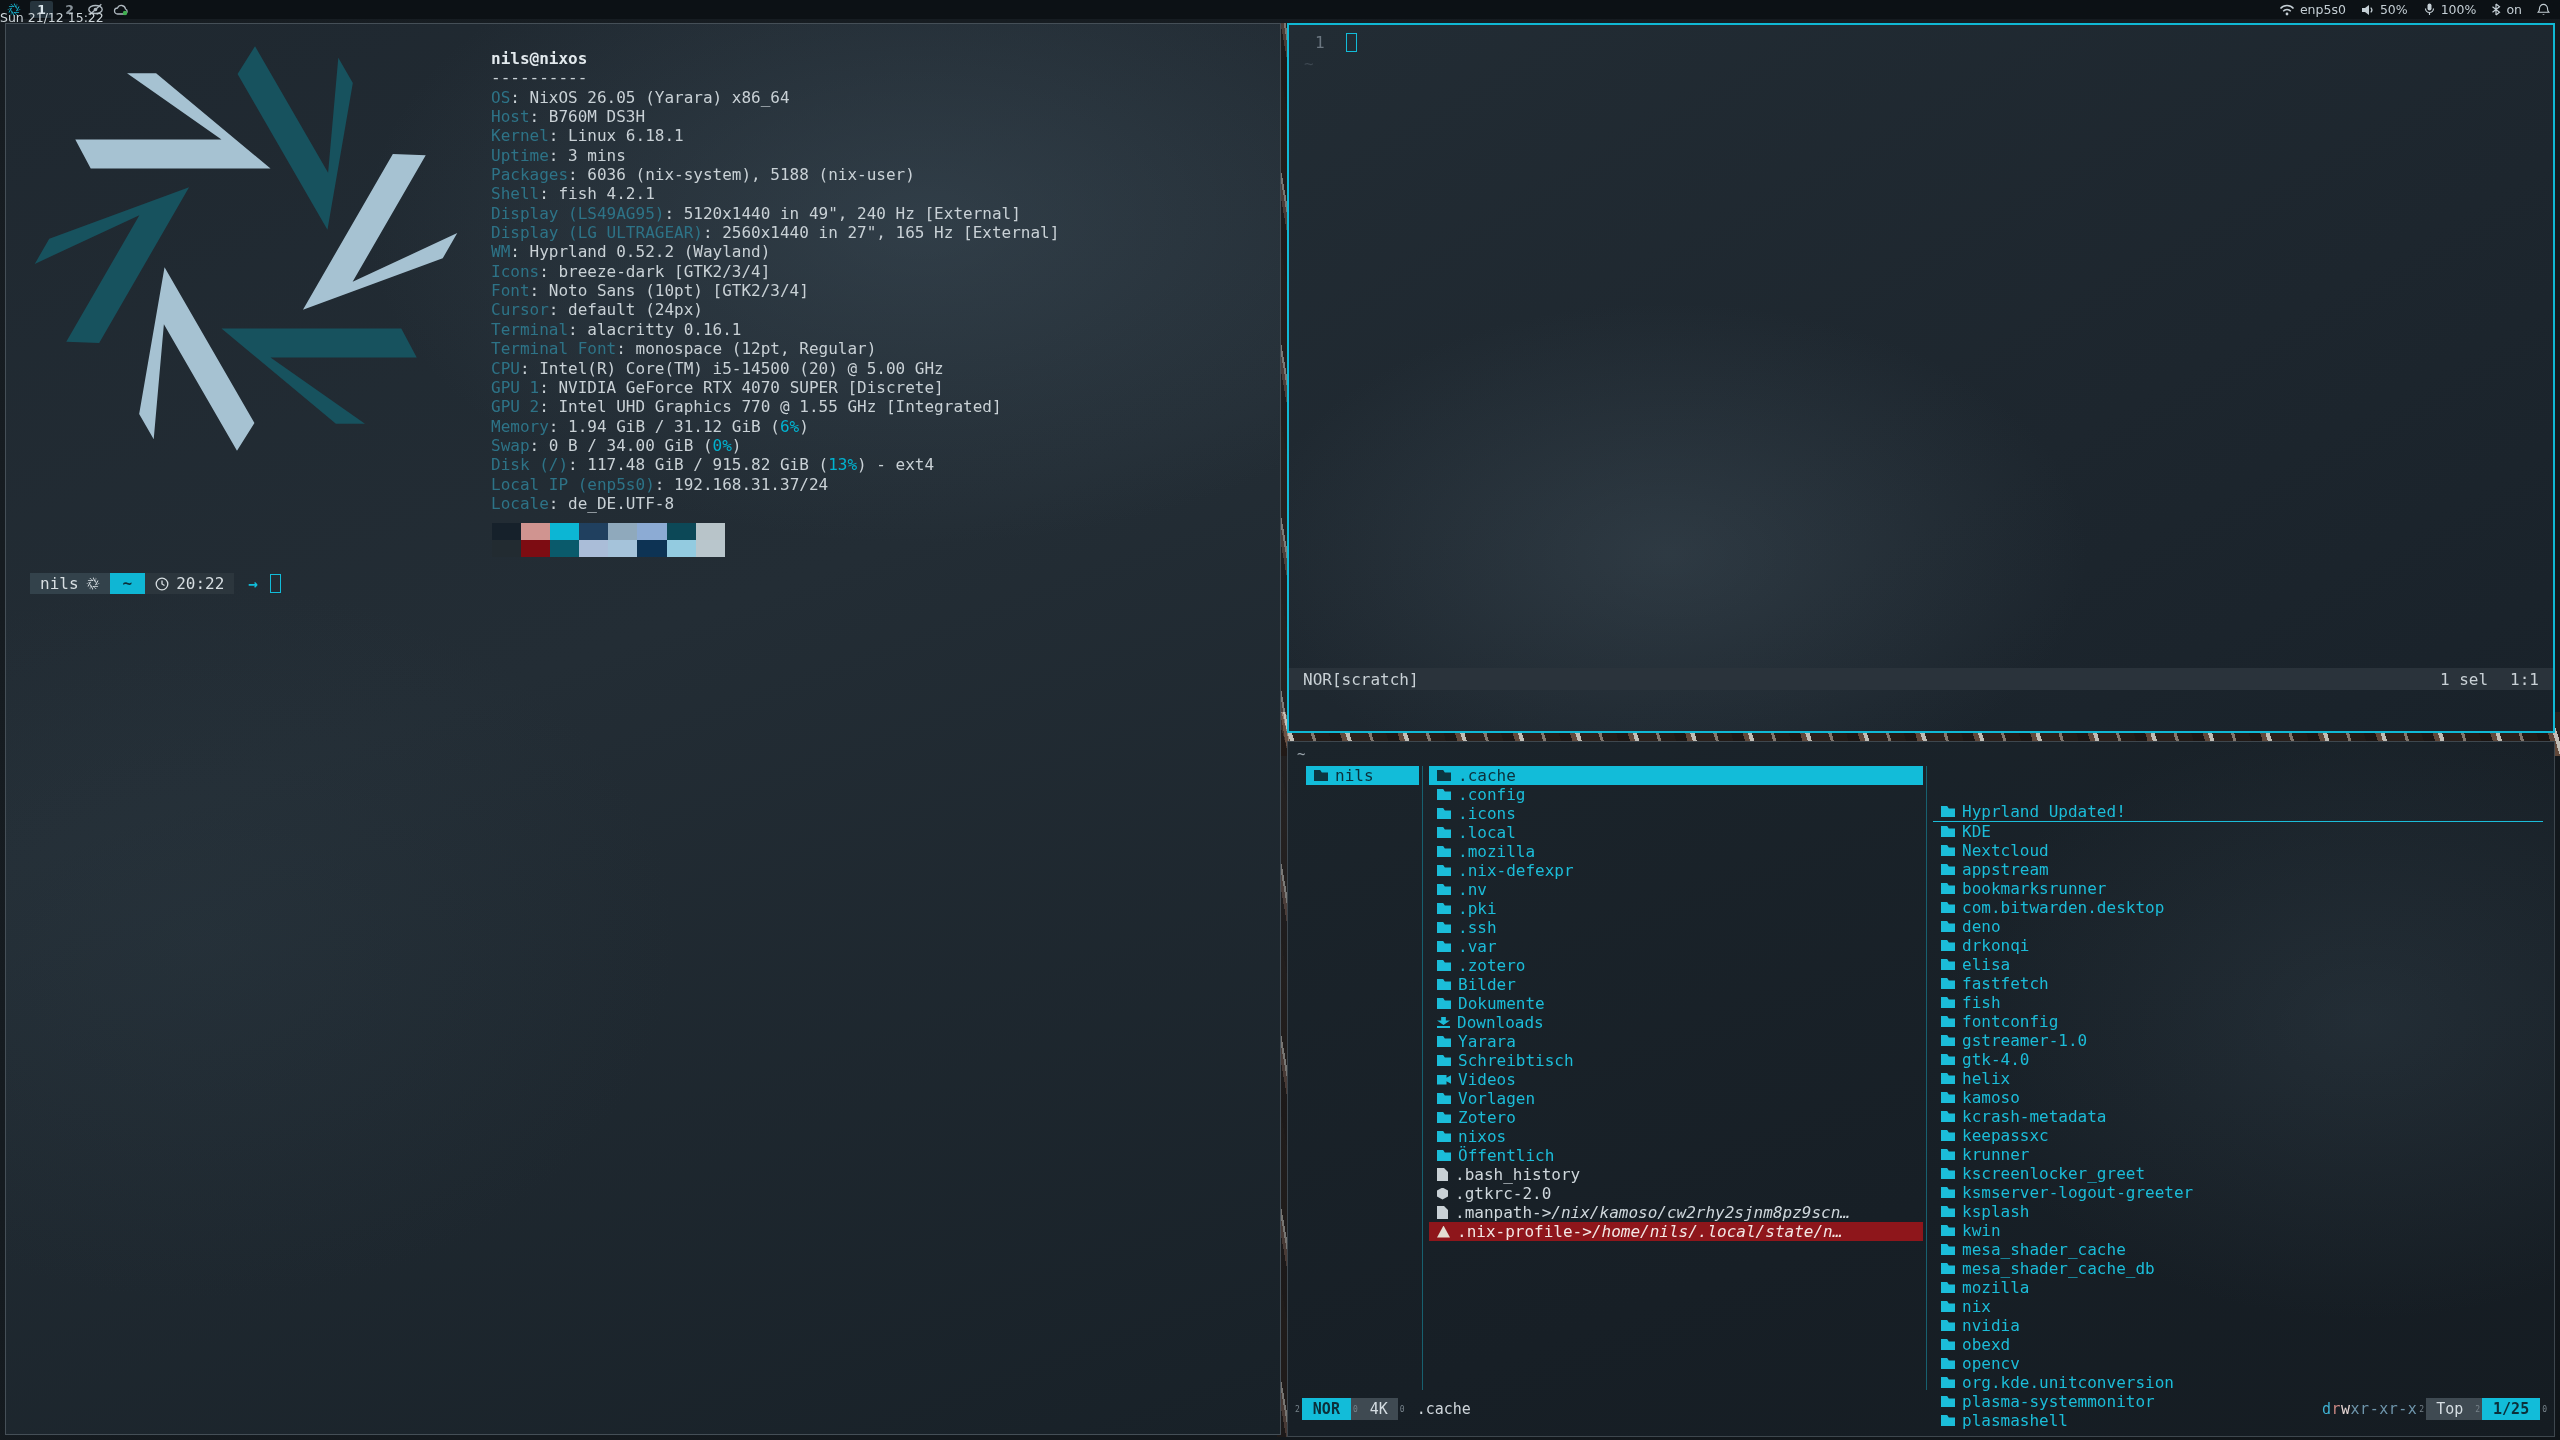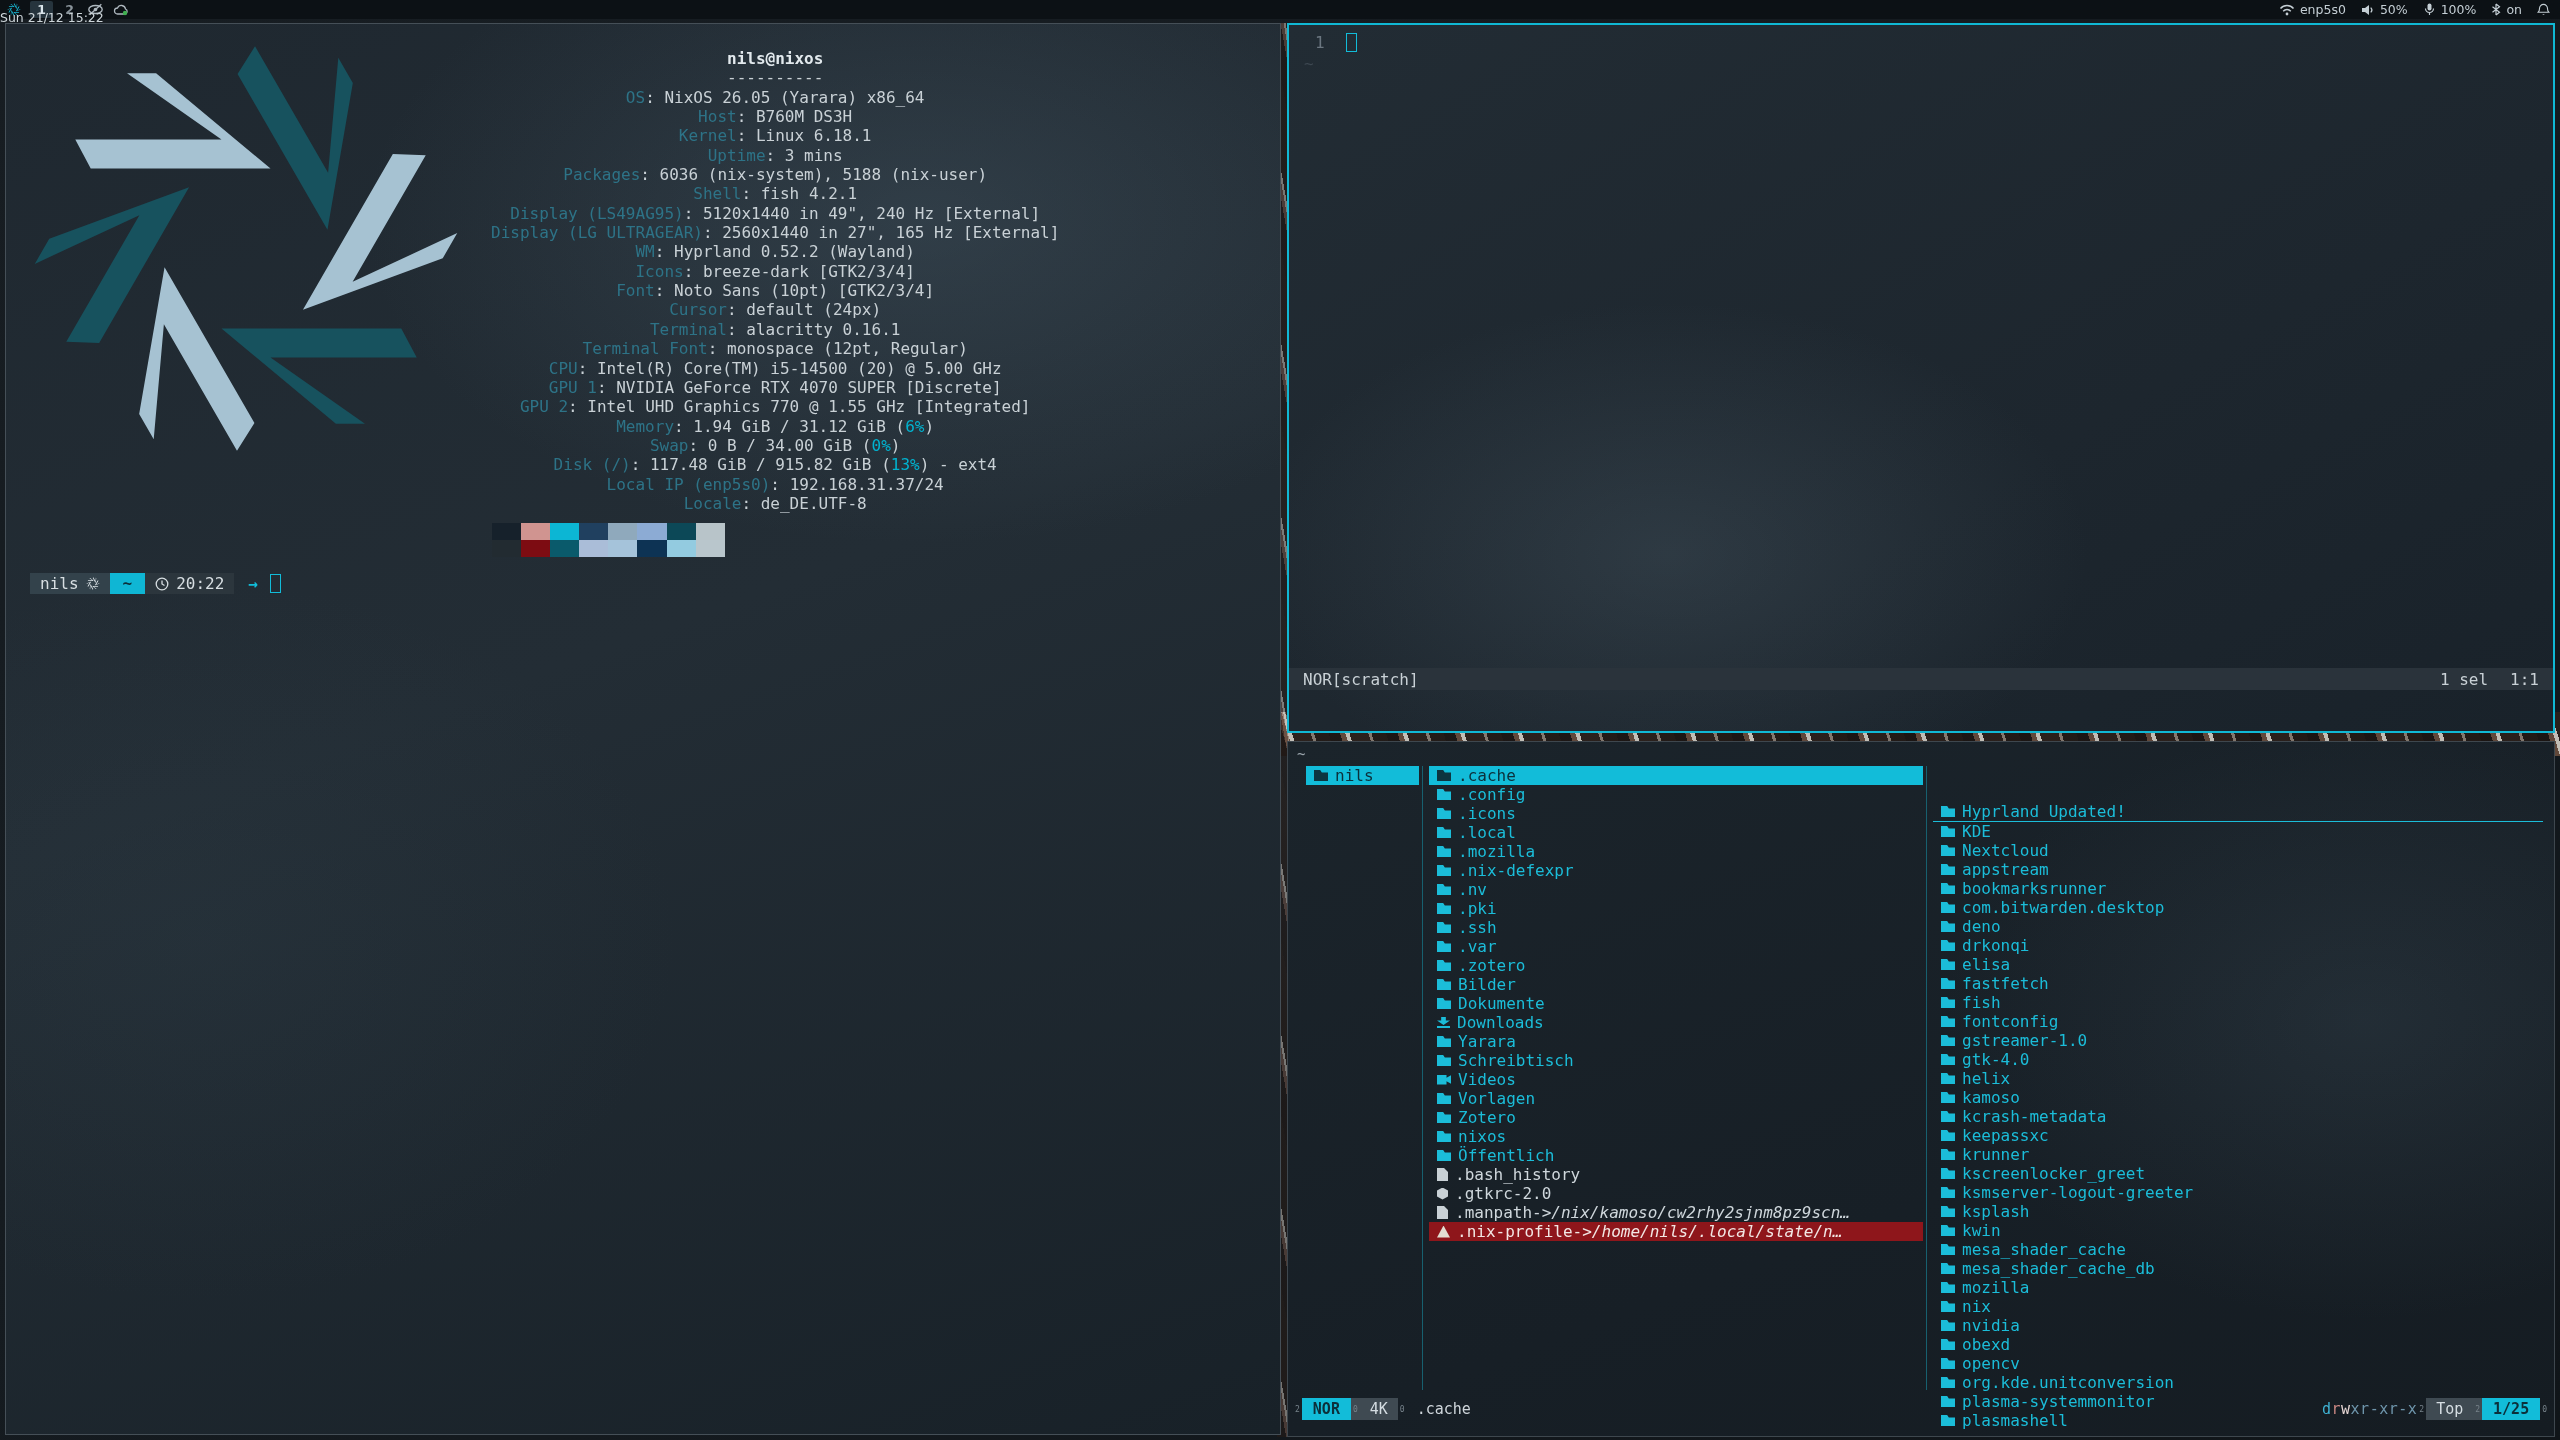--- a/index.html
+++ b/index.html
@@ -24,21 +24,21 @@
   .ws-item{min-width:17px;text-align:center;color:#8a949b;font-weight:bold;line-height:17px;}
   .ws-item.active{background:#26343d;color:#d9e4ea;border-radius:2px;padding:0 3px;}
   .tb-clock{position:absolute;left:0;right:0;color:#ced6da;pointer-events:none;margin-top:16px;}
   .tb-icon{display:inline-block;}
   .tb-icon svg{display:block;}
   
   .win{position:absolute;box-sizing:border-box;z-index:2;}
   .win-left{left:5px;top:23px;width:1276px;height:1412px;border:1px solid #454f57;
     background:radial-gradient(900px 520px at 72% 14%, rgba(78,98,112,.34), rgba(0,0,0,0) 62%),
                radial-gradient(800px 600px at 15% 65%, rgba(48,64,74,.25), rgba(0,0,0,0) 60%),
-               linear-gradient(160deg,#1f2830 0%,#232d35 45%,#182128 100%);text-align:center;}
+               linear-gradient(160deg,#1f2830 0%,#232d35 45%,#182128 100%);}
   .win-helix{left:1287px;top:23px;width:1268px;height:710px;border:2px solid #10b8d4;
     background:radial-gradient(700px 420px at 30% 75%, rgba(84,102,114,.30), rgba(0,0,0,0) 60%),
                linear-gradient(150deg,#222c34 0%,#1d262e 60%,#19222a 100%);}
   .win-yazi{left:1287px;top:741px;width:1268px;height:696px;border:1px solid #3e474e;
     background:radial-gradient(700px 500px at 85% 40%, rgba(70,88,100,.25), rgba(0,0,0,0) 60%),
                linear-gradient(160deg,#1b242b 0%,#171f26 60%,#151c22 100%);}
   
   .nix-logo{position:absolute;left:10px;top:22px;}
   .ff{position:absolute;left:485px;top:25px;font-size:16px;line-height:19.35px;white-space:pre;}
   .ff-label{color:#2d7387;}

